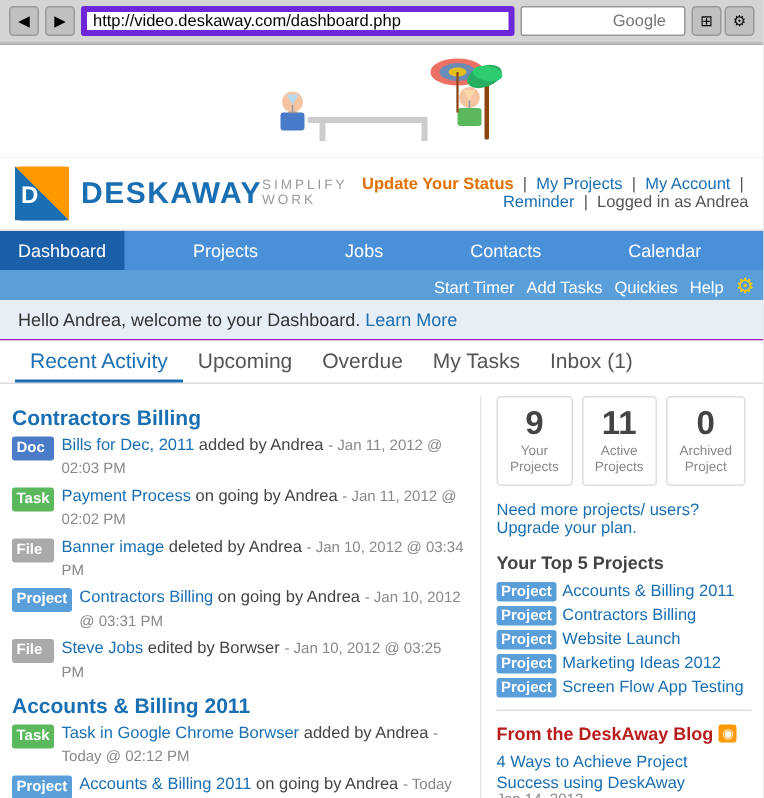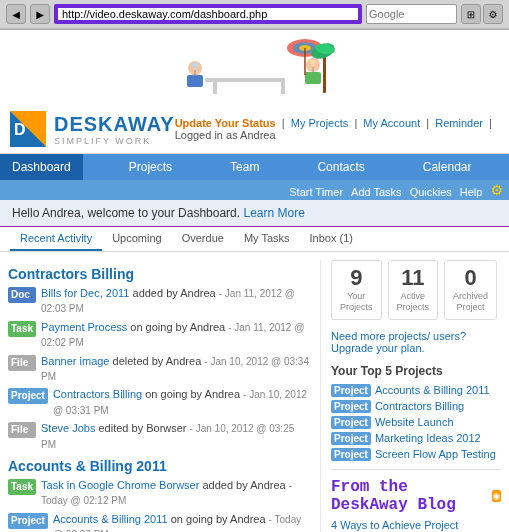--- a/index.html
+++ b/index.html
@@ -3,50 +3,50 @@
   <meta charset="utf-8">
   <style>
     * { margin: 0; padding: 0; box-sizing: border-box; }
     body { font-family: Arial, sans-serif; font-size: 12px; background: #ccc; width: 509px; }
 
     
     .browser-chrome { background: #e8e8e8; border-bottom: 1px solid #aaa; }
     .browser-toolbar { display: flex; align-items: center; padding: 4px 6px; gap: 4px; background: #d4d4d4; border-bottom: 1px solid #bbb; }
     .nav-btn { width: 20px; height: 20px; background: #c0c0c0; border: 1px solid #999; border-radius: 3px; cursor: pointer; font-size: 10px; display: flex; align-items: center; justify-content: center; }
     .address-bar { flex: 1; height: 20px; border: 4px solid #6d28d9; border-radius: 2px; padding: 0 4px; font-size: 11px; background: white; }
-    .search-bar { width: 91px; height: 20px; border: 1px solid #999; border-radius: 2px; padding: 0 2px; font-size: 11px; background: white; }
+    .search-bar { width: 110px; height: 20px; border: 1px solid #999; border-radius: 2px; padding: 0 12px; font-size: 11px; background: white; text-align: right; }
     .browser-icons { display: flex; gap: 2px; }
     .browser-icon-btn { width: 20px; height: 20px; background: #c0c0c0; border: 1px solid #999; border-radius: 3px; cursor: pointer; font-size: 10px; display: flex; align-items: center; justify-content: center; }
 
     
     .app-header { background: white; padding: 6px 10px; display: flex; align-items: center; justify-content: space-between; border-bottom: 1px solid #ddd; }
     .logo-area { display: flex; align-items: center; gap: 8px; }
     .logo-icon { width: 36px; height: 36px; background: linear-gradient(135deg, #f90 50%, #1a6fb3 50%); border-radius: 4px; display: flex; align-items: center; justify-content: center; }
-    .logo-text { display: flex; flex-direction: column; }
+    .logo-text { display: flex; }
     .logo-name { font-size: 20px; font-weight: bold; color: #1a6fb3; letter-spacing: 1px; }
     .logo-tagline { font-size: 9px; color: #999; letter-spacing: 2px; }
-    .header-links { font-size: 11px; color: #555; }
+    .header-links { font-size: 11px; color: #555; text-align: right; }
     .header-links a { color: #1a6fb3; text-decoration: none; }
     .header-links .update-link { color: #e07000; font-weight: bold; }
 
     
     .main-nav { background: #4a90d9; display: flex; align-items: center; gap: 34px; }
     .nav-item { padding: 6px 12px; color: white; font-size: 12px; cursor: pointer; }
     .nav-item.active { background: #1a5fa8; }
 
     
     .sub-nav { background: #5a9fd9; padding: 2px 6px; display: flex; align-items: flex-end; justify-content: flex-end; gap: 8px; }
     .sub-nav-link { color: white; font-size: 11px; cursor: pointer; }
     .sub-nav-icon { color: #ffcc00; font-size: 14px; cursor: pointer; }
     .welcome-bar { background: #e8eef5; padding: 6px 12px; border-bottom: 1px solid #a21caf; font-size: 12px; color: #333; }
     .welcome-bar a { color: #1a6fb3; text-decoration: none; }
 
     
     .tabs-bar { background: white; border-bottom: 1px solid #ddd; padding: 0 10px; display: flex; gap: 0; }
-    .tab { padding: 5px 10px; font-size: 11px; cursor: pointer; color: #555; border-bottom: 2px solid transparent; }
+    .tab { padding: 5px 10px; font-size: 14px; cursor: pointer; color: #555; border-bottom: 2px solid transparent; }
     .tab.active { color: #1a6fb3; border-bottom: 2px solid #1a6fb3; }
 
     
     .main-content { display: flex; gap: 0; padding: 8px; background: white; min-height: 320px; }
     .left-panel { flex: 1; padding-right: 10px; border-right: 1px solid #e8e8e8; }
     .right-panel { width: 180px; padding-left: 10px; }
 
     
     .section-title { font-size: 14px; font-weight: bold; color: #1a6fb3; margin: 6px 0 4px 0; cursor: pointer; }
     .activity-item { display: flex; align-items: flex-start; gap: 5px; margin: 3px 0; font-size: 11px; color: #555; line-height: 1.4; }
@@ -66,21 +66,21 @@
     .stat-label { font-size: 9px; color: #888; margin-top: 2px; line-height: 1.2; }
 
     .upgrade-text { font-size: 11px; color: #555; margin-bottom: 10px; }
     .upgrade-text a { color: #1a6fb3; }
 
     .top-projects-title { font-size: 12px; font-weight: bold; color: #444; margin-bottom: 5px; }
     .top-project-item { display: flex; align-items: center; gap: 4px; margin: 2px 0; font-size: 11px; color: #555; }
 
     .blog-section { border-top: 1px solid #e0e0e0; padding-top: 8px; margin-top: 8px; }
     .blog-title-row { display: flex; align-items: center; gap: 4px; margin-bottom: 4px; }
-    .blog-title { font-size: 16px; font-weight: bold; color: #6d28d9; font-family: Liberation Mono, monospace; }
+    .blog-title { font-size: 12px; font-weight: bold; color: #b91c1c; }
     .rss-icon { width: 12px; height: 12px; background: #f90; border-radius: 2px; display: inline-flex; align-items: center; justify-content: center; font-size: 9px; color: white; }
     .blog-link { font-size: 11px; color: #1a6fb3; cursor: pointer; }
     .blog-meta { font-size: 10px; color: #888; }
 
     
     .illustration-bar { background: white; height: 75px; display: flex; justify-content: center; align-items: center; overflow: hidden; }
   </style>
 </head>
 <body>
 
@@ -151,21 +151,21 @@
     &nbsp;|&nbsp;
     <a>Reminder</a>
     &nbsp;|&nbsp;
     <span>Logged in as Andrea</span>
   </div>
 </div>
 
 <div class="main-nav">
   <div class="nav-item active">Dashboard</div>
   <div class="nav-item">Projects</div>
-  <div class="nav-item">Team</div>
+  <div class="nav-item">Jobs</div>
   <div class="nav-item">Contacts</div>
   <div class="nav-item">Calendar</div>
   <div class="nav-item">Blog</div>
   <div class="nav-item">Search</div>
   <div class="nav-item">Reports</div>
 
 </div>
 
 <div class="sub-nav">
   <span class="sub-nav-link">Start Timer</span>

